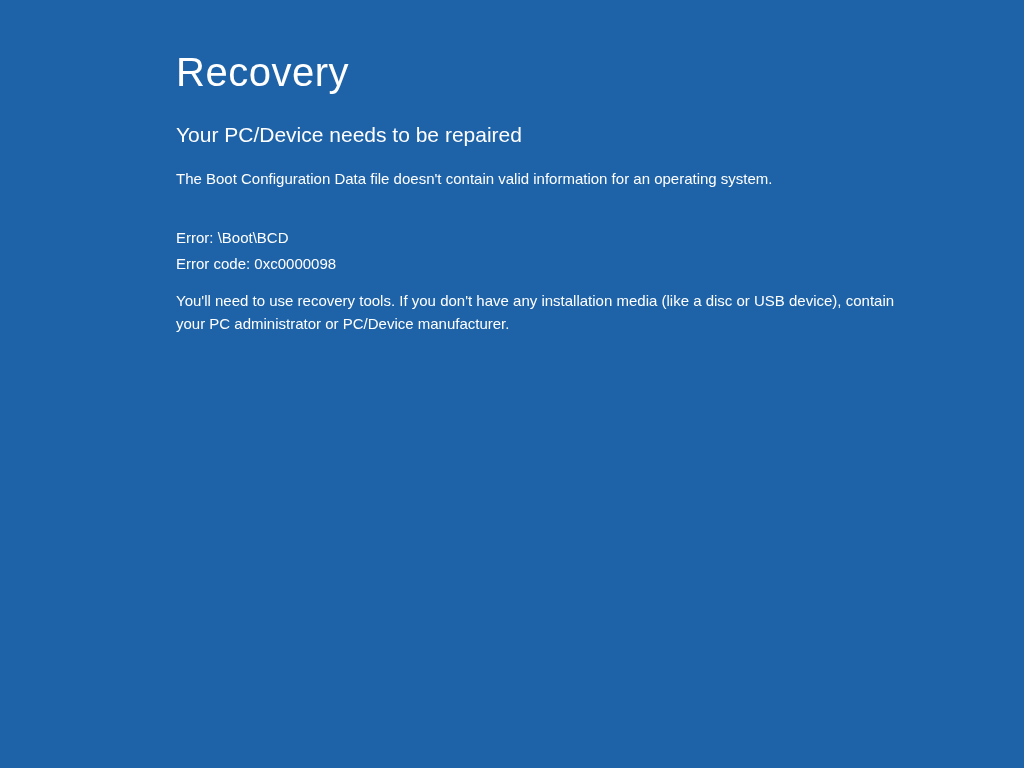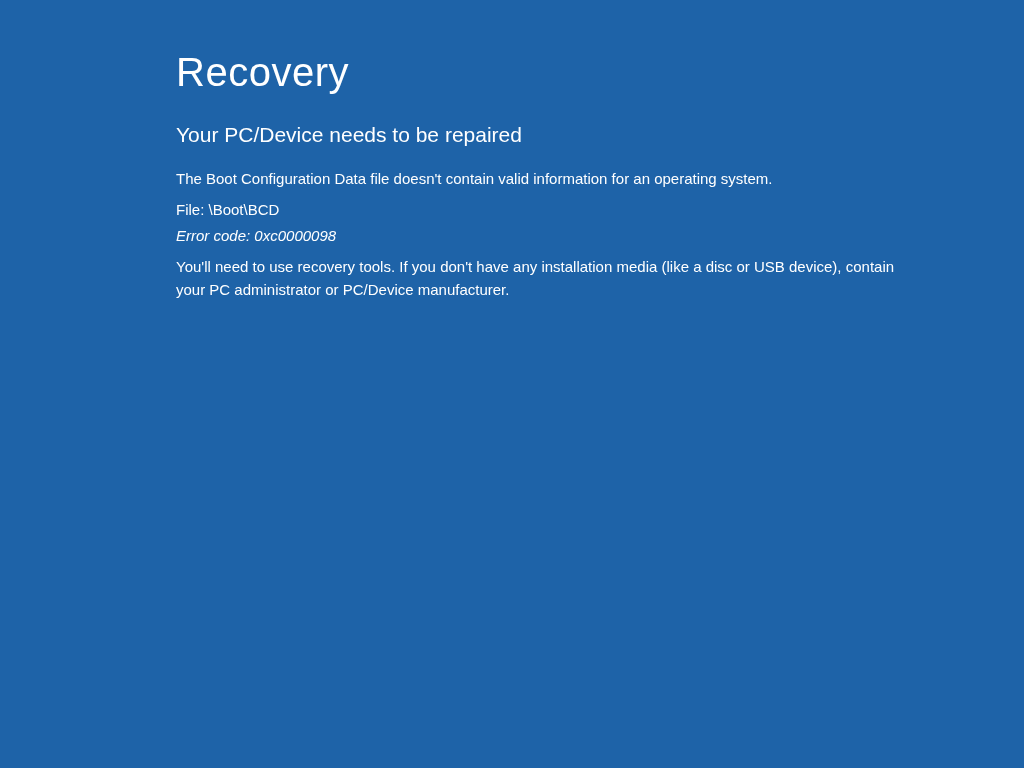--- a/index.html
+++ b/index.html
@@ -30,36 +30,35 @@
       font-size: 21px;
       font-weight: 300;
       margin-bottom: 20px;
     }
     .body-text {
       font-size: 15px;
       font-weight: 300;
       line-height: 1.55;
     }
     .description {
-      margin-bottom: 8px;
+      margin-bottom: 36px;
     }
     .file-line {
       margin-bottom: 2px;
     }
     .error-code {
-      margin-bottom: 8px;
-      font-style: italic;
+      margin-bottom: 14px;
     }
     .instructions {
       max-width: 720px;
     }
   </style>
 </head>
 <body>
 
 <div class="container">
   <h1 class="title">Recovery</h1>
   <h2 class="subtitle">Your PC/Device needs to be repaired</h2>
   <p class="body-text description">The Boot Configuration Data file doesn't contain valid information for an operating system.</p>
-  <p class="body-text file-line">File: \Boot\BCD</p>
+  <p class="body-text file-line">Error: \Boot\BCD</p>
   <p class="body-text error-code">Error code: 0xc0000098</p>
   <p class="body-text instructions">You'll need to use recovery tools. If you don't have any installation media (like a disc or USB device), contain your PC administrator or PC/Device manufacturer.</p>
 </div>
 
 </body></html>

